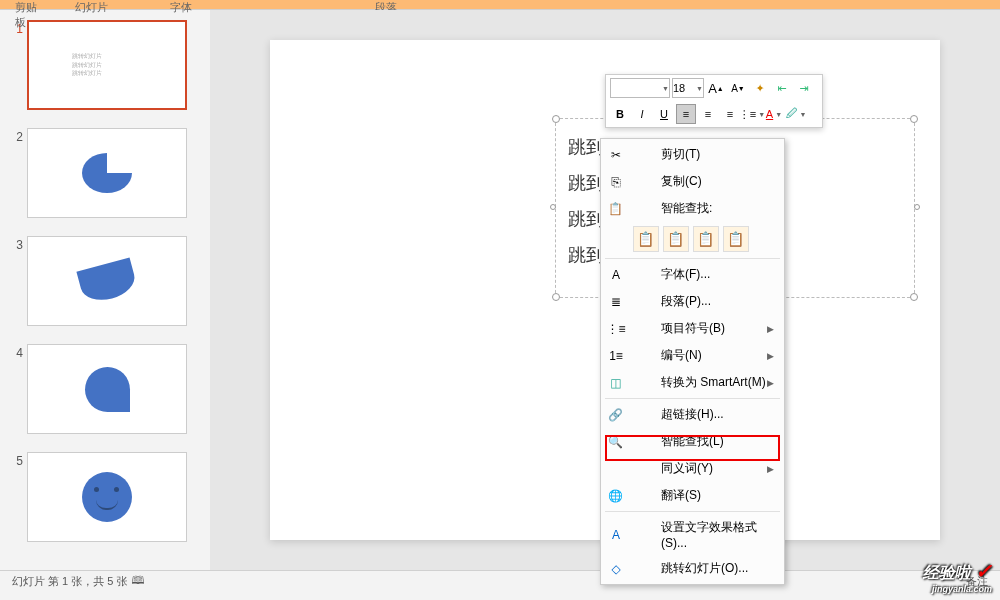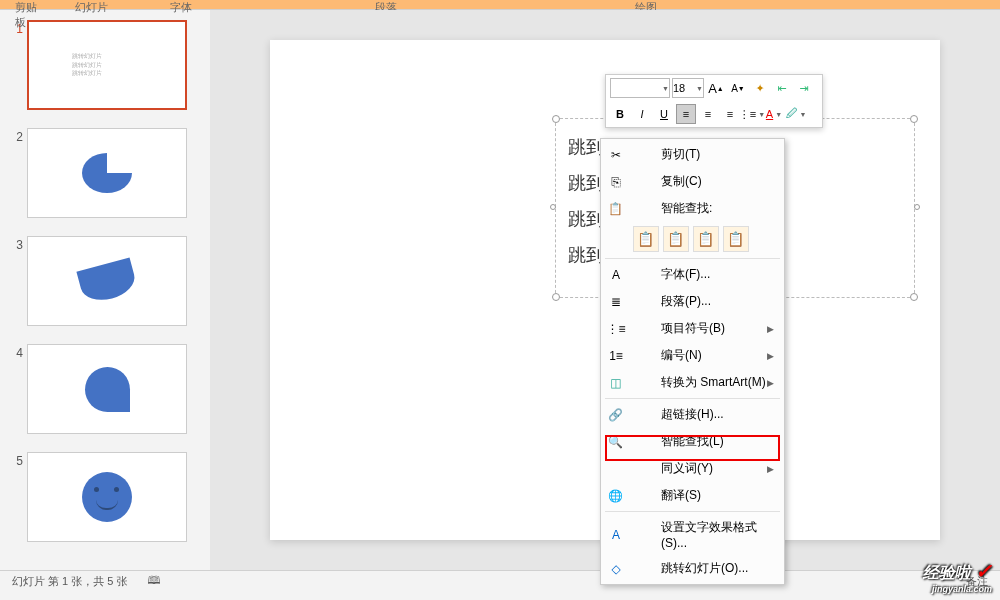--- a/index.html
+++ b/index.html
@@ -52,35 +52,34 @@
     .context-menu { position: absolute; top: 138px; left: 600px; width: 185px; background: #fcfcfc; border: 1px solid #ccc; box-shadow: 2px 2px 6px rgba(0,0,0,0.25); z-index: 10; padding: 2px 0; font-size: 12px; }
     .cm-item { display: flex; align-items: center; padding: 5px 10px 5px 6px; cursor: pointer; }
     .cm-icon { width: 18px; height: 16px; margin-right: 8px; display: flex; align-items: center; justify-content: center; font-size: 12px; }
     .cm-text { flex: 1; margin-left: 28px; }
     .cm-arrow { font-size: 9px; color: #666; }
     .cm-sep { height: 1px; background: #e0e0e0; margin: 2px 4px; }
     .cm-paste-opts { display: flex; gap: 4px; padding: 4px 10px 4px 32px; }
     .cm-paste-btn { width: 26px; height: 26px; border: 1px solid #ddd; background: #fff4e0; display: flex; align-items: center; justify-content: center; font-size: 14px; }
     .cm-highlight { position: absolute; border: 2px solid #e00; left: 4px; right: 4px; height: 26px; pointer-events: none; }
     
-    .status-bar { height: 22px; background: #f3f3f3; border-top: 1px solid #d0d0d0; display: flex; align-items: center; padding: 0 12px; font-size: 11px; color: #555; gap: 20px; }
+    .status-bar { height: 22px; background: #f3f3f3; border-top: 1px solid #d0d0d0; display: flex; align-items: center; padding: 0 12px; font-size: 11px; color: #555; gap: 4px; }
     
     .watermark { position: absolute; bottom: 6px; right: 8px; font-size: 16px; font-weight: bold; font-style: italic; color: #fff; text-shadow: 1px 1px 2px #000, -1px -1px 2px #000; z-index: 20; }
     .watermark .check { color: #e00; font-size: 20px; }
     .watermark .sub { display: block; font-size: 9px; text-align: right; }
   </style>
 </head>
 <body>
 
 <div class="ribbon-header">
   <span style="width:60px">剪贴板</span>
   <span style="width:95px">幻灯片</span>
   <span style="width:205px">字体</span>
   <span style="width:260px">段落</span>
-  <span style="flex:1">绘图</span>
 </div>
 
 <div class="main-area">
 
   <div class="thumb-panel">
     <div class="thumb-item">
       <div class="thumb-num active">1</div>
       <div class="thumb-slide active">
         <div class="thumb-textlines" style="margin-left:-40px">
           <div>跳转幻灯片</div>

